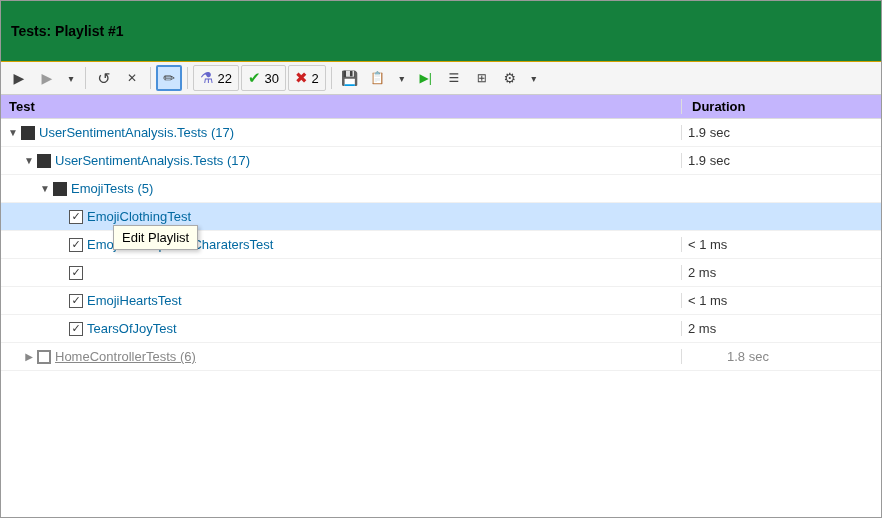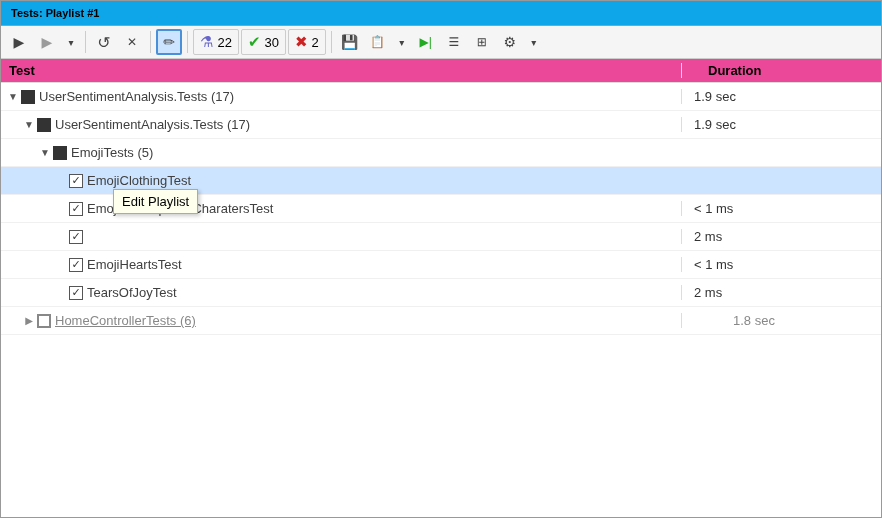--- a/index.html
+++ b/index.html
@@ -13,23 +13,23 @@
     }
     .window {
       width: 882px;
       height: 518px;
       border: 1px solid #999;
       display: flex;
       flex-direction: column;
       background: #fff;
     }
     .title-bar {
-      background: #0ea5e9;
-      padding: 6px 10px;
-      font-size: 11px;
+      background: #15803d;
+      padding: 22px 10px;
+      font-size: 14px;
       font-weight: bold;
       color: #000;
       border-bottom: 1px solid #d0a000;
     }
     .toolbar {
       background: #f5f5f5;
       border-bottom: 1px solid #ccc;
       display: flex;
       align-items: center;
       padding: 3px 5px;
@@ -75,34 +75,34 @@
     .badge-cross { color: #cc2222; font-size: 15px; }
 
     .content-area {
       flex: 1;
       overflow: auto;
       display: flex;
       flex-direction: column;
     }
     .tree-header {
       display: flex;
-      background: #ec4899;
+      background: #c4b5fd;
       border-bottom: 1px solid #ddd;
       font-weight: bold;
       font-size: 13px;
       color: #000;
       padding: 4px 0;
     }
     .col-test {
       flex: 1;
       padding-left: 8px;
     }
     .col-duration {
       width: 160px;
-      padding-left: 26px;
+      padding-left: 10px;
       border-left: 1px solid #ddd;
     }
     .col-extra {
       width: 40px;
     }
     .tree-body {
       flex: 1;
       overflow: auto;
     }
     .tree-row {
@@ -118,21 +118,21 @@
     .tree-cell-test {
       flex: 1;
       display: flex;
       align-items: center;
       padding-left: 4px;
       overflow: hidden;
       white-space: nowrap;
     }
     .tree-cell-duration {
       width: 160px;
-      padding-left: 12px;
+      padding-left: 6px;
       color: #333;
       border-left: 1px solid #ddd;
     }
     .tree-cell-extra {
       width: 40px;
     }
     .indent {
       display: inline-block;
       width: 16px;
       flex-shrink: 0;
@@ -172,21 +172,21 @@
       display: inline-flex;
       align-items: center;
       justify-content: center;
       flex-shrink: 0;
       margin-right: 4px;
       font-size: 11px;
       color: #333;
     }
     .row-label {
       font-size: 13px;
-      color: #404040;
+      color: #0369a1;
     }
     .row-label.grayed {
       color: #888;
       text-decoration: underline;
     }
     .tooltip-popup {
       position: absolute;
       background: #ffffee;
       border: 1px solid #aaa;
       padding: 4px 8px;

